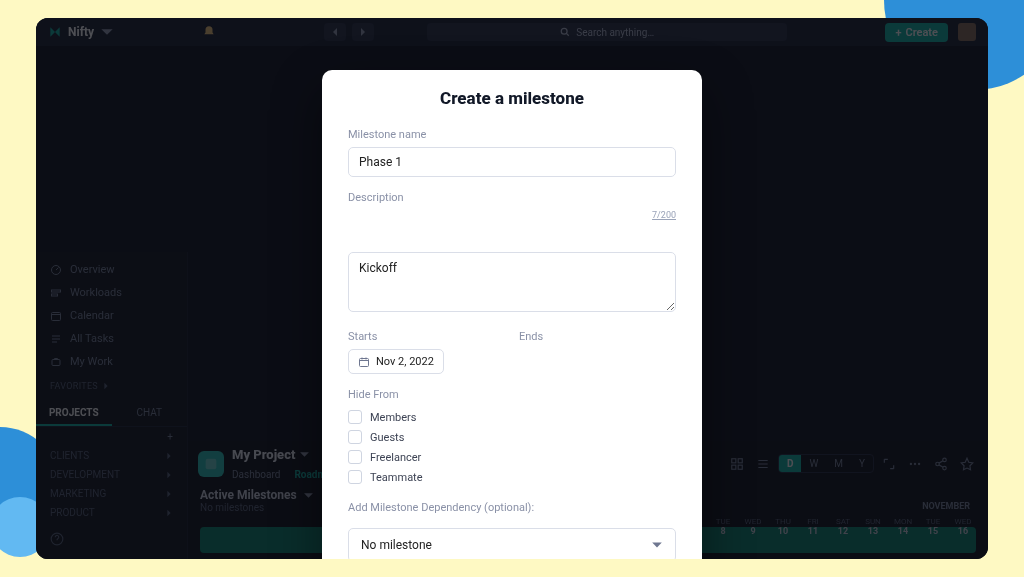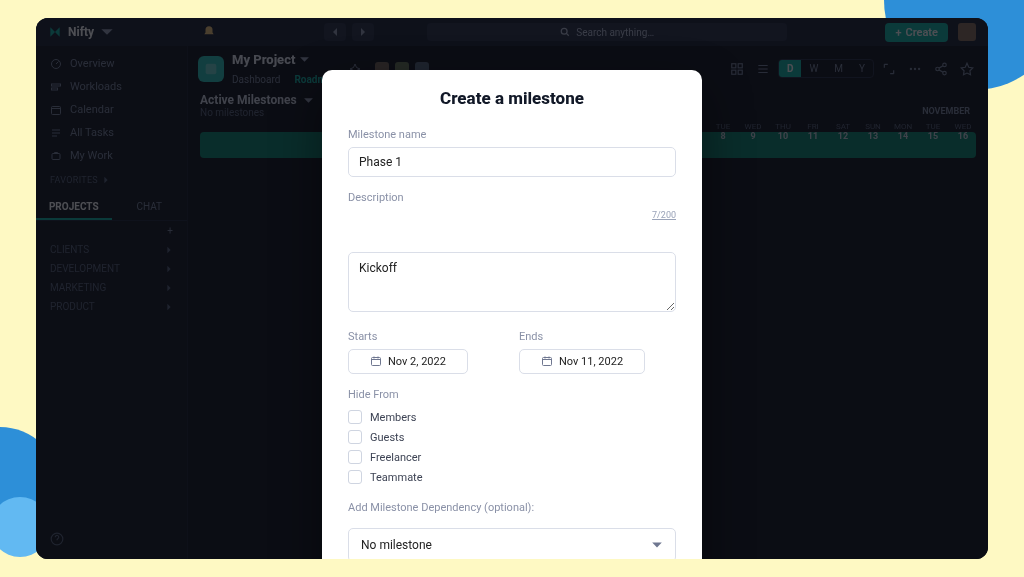--- a/index.html
+++ b/index.html
@@ -51,21 +51,21 @@
     color:#b6bdd0; font-size:10px;
   }
   .topbar-right { margin-left:auto; display:flex; align-items:center; gap:10px; }
   .create-btn {
     background:#14b8a6; color:#fff; font-size:11px; font-weight:600;
     padding: 3px 10px; border-radius:4px; display:flex; align-items:center; gap:4px; cursor:pointer;
   }
   .avatar { width:18px; height:18px; border-radius:3px; background:#8b6f5a; }
 
   
-  .body { flex:1; display:flex; position:relative; }
+  .body { flex:1; display:flex; position:relative;align-items:flex-end; }
   .sidebar {
     width: 152px;
     background:#161a22;
     border-right:1px solid #1d2230;
     padding-top: 6px;
     display:flex; flex-direction: column;
     font-size: 11px;
     color:#7e889e;
   }
   .side-item { display:flex; align-items:center; gap:8px; padding:5px 14px; cursor:pointer; }
@@ -128,21 +128,21 @@
   }
   .m-textarea {
     width:100%; border:1px solid #dadee8; border-radius:5px;
     padding:8px 10px; font-size:12px; color:#222; height:60px; resize:vertical; outline:none;
     position:relative;
     margin-top:30px;
   }
   .m-counter { font-size:9px; color:#9aa3b8; text-align:right; margin-bottom:2px;text-decoration:underline; }
   .m-row { display:flex; gap:14px; }
   .m-col { flex:1; }
-  .date-pill { border:1px solid #dadee8; border-radius:5px; padding:5px 21px; font-size:11px; color:#222; display:flex; align-items:flex-start; gap:6px; cursor:pointer; width:fit-content; }
+  .date-pill { border:1px solid #dadee8; border-radius:5px; padding:5px 9px; font-size:11px; color:#222; display:flex; align-items:flex-end; gap:6px; cursor:pointer; width:fit-content; }
   .m-check { display:flex; align-items:center; gap:8px; font-size:11px; color:#3d4354; padding:3px 0; cursor:pointer; }
   .cbox { width:14px; height:14px; border:1.5px solid #cfd5e1; border-radius:3px; }
   .m-select {
     width:100%; border:1px solid #dadee8; border-radius:5px; padding:9px 12px;
     display:flex; align-items:center; justify-content:space-between; font-size:12px; color:#222; cursor:pointer;
   }
   .m-actions { display:flex; justify-content:flex-end; gap:10px; margin-top:28px; }
   .btn { padding:8px 20px; border-radius:6px; font-size:12px; font-weight:600; cursor:pointer; }
   .btn-cancel { background:#fff; border:1px solid #dadee8; color:#3d4354; }
   .btn-create { background:#14b8a6; border:1px solid #14b8a6; color:#fff; }
@@ -420,27 +420,20 @@
           <div class="date-pill">
             <svg width="12" height="12" viewBox="0 0 24 24" fill="none" stroke="#6f7790" stroke-width="2">
                 <rect x="3" y="5" width="18" height="16" rx="2"></rect>
                 <path d="M3 9h18M8 3v4M16 3v4"></path>
               </svg>
             <span>Nov 2, 2022</span>
           </div>
         </div>
         <div class="m-col">
           <div class="m-label">Ends</div>
-          <div class="date-pill">
-            <svg width="12" height="12" viewBox="0 0 24 24" fill="none" stroke="#6f7790" stroke-width="2">
-                <rect x="3" y="5" width="18" height="16" rx="2"></rect>
-                <path d="M3 9h18M8 3v4M16 3v4"></path>
-              </svg>
-            <span>Nov 11, 2022</span>
-          </div>
         </div>
       </div>
 
       <div class="spacer"></div>
       <div class="m-label">Hide From</div>
       <div class="m-check">
         <span class="cbox"></span>
         <span>Members</span>
       </div>
       <div class="m-check">

